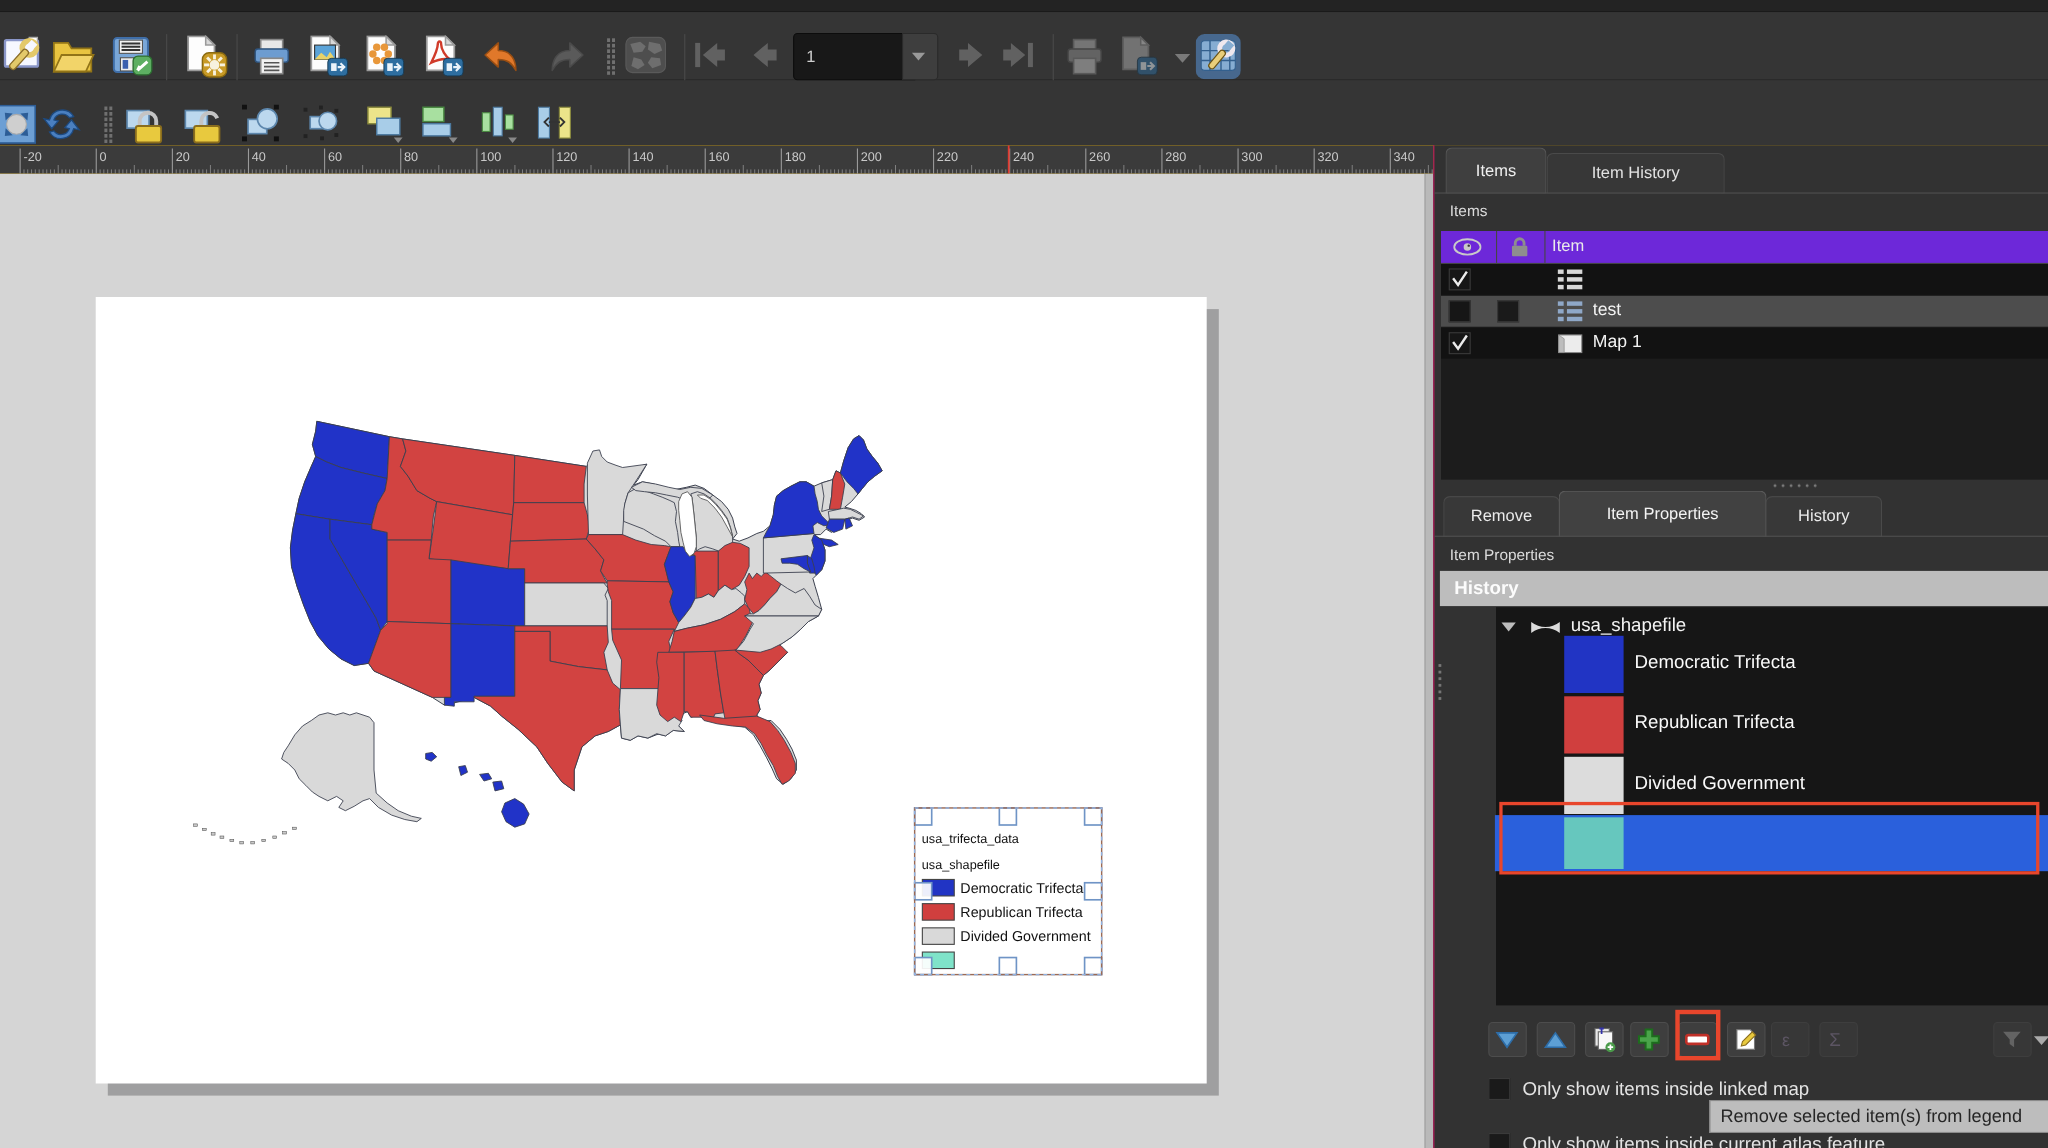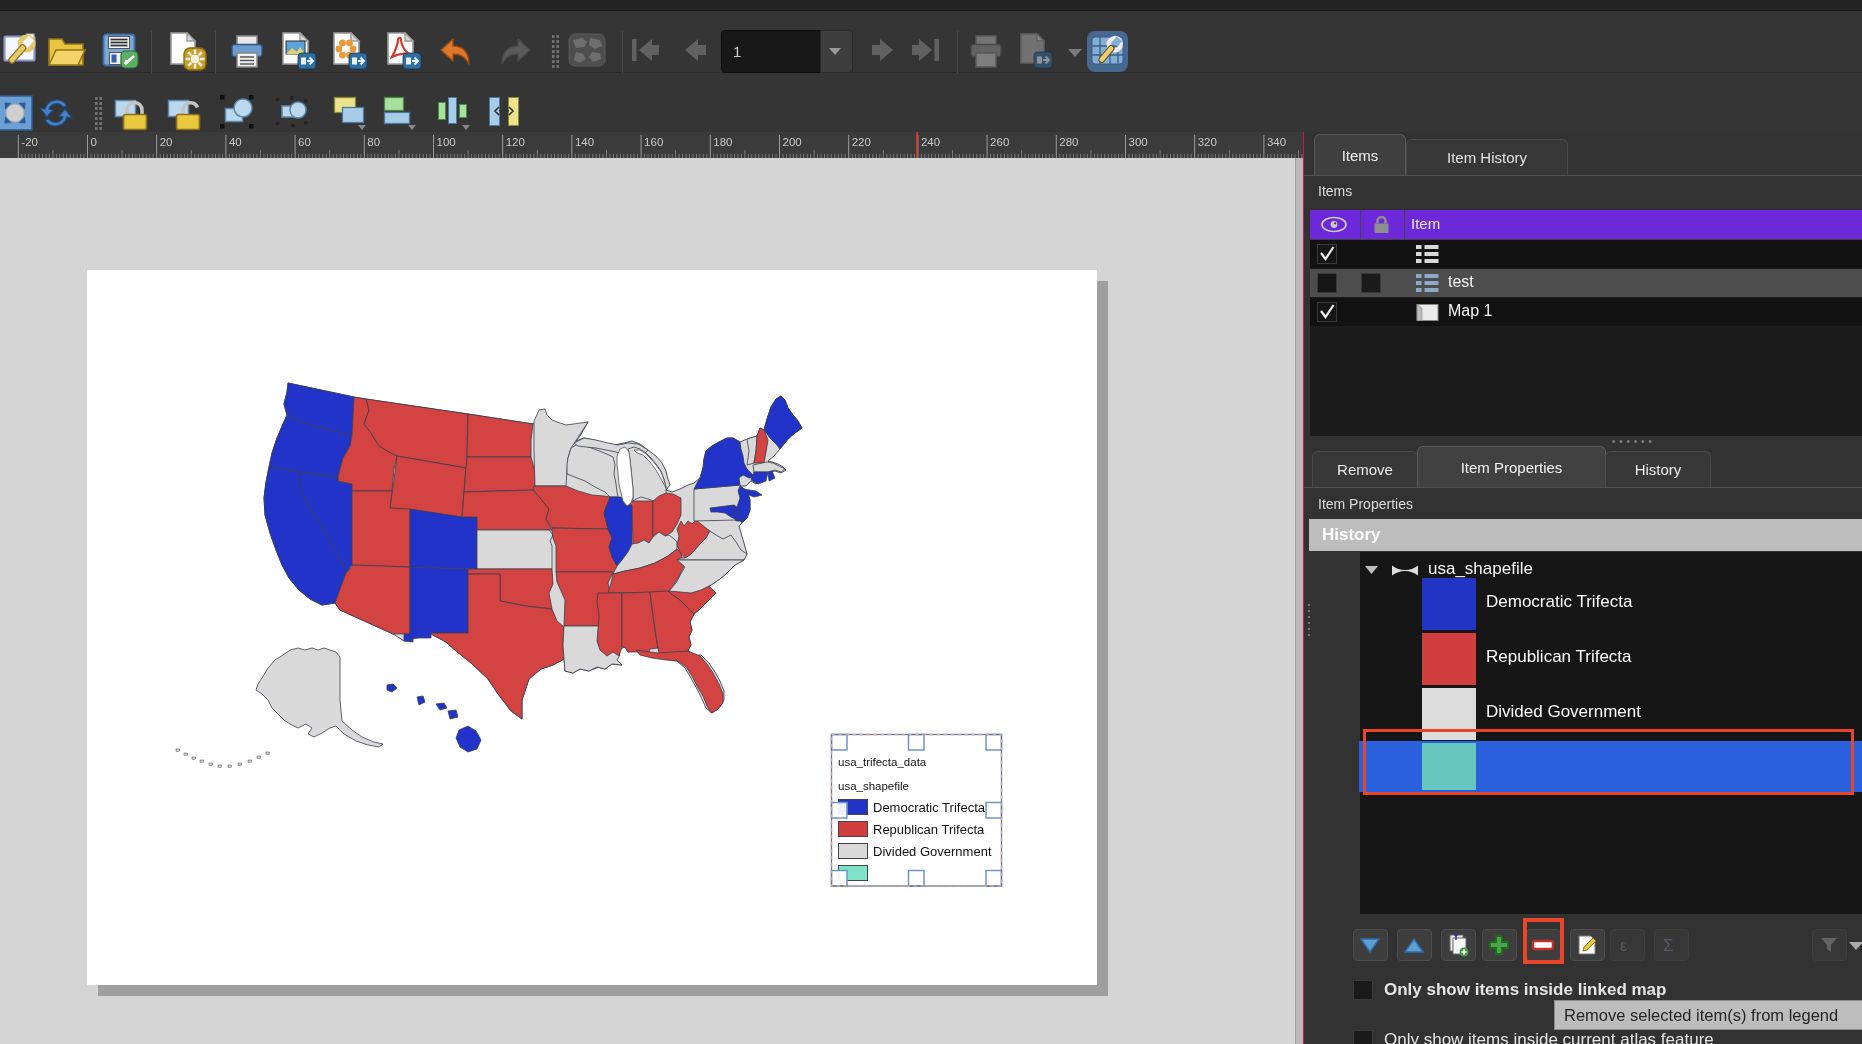--- a/index.html
+++ b/index.html
@@ -868,17 +868,17 @@
     <svg width="24" height="24" viewBox="0 0 24 24" style="position:absolute;left:355px;top:801px;opacity:0.45;">
       <text x="4" y="18" font-size="17" fill="#8a7a9a">Σ</text>
     </svg>
 <span style="position:absolute;top:797px;width:35px;height:32px;background:#3e3e3e;border:1px solid #4d4d4d;border-radius:4px;box-sizing:border-box;left:508px;opacity:0.45;"></span>
     <svg width="24" height="24" viewBox="0 0 24 24" style="position:absolute;left:513px;top:801px;opacity:0.45;">
       <path d="M4,5 h16 l-6,7 v7 l-4,-3 v-4 z" fill="#999"></path>
     </svg>
 <span style="position:absolute;left:545px;top:810px;width:0;height:0;border-left:7px solid transparent;border-right:7px solid transparent;border-top:8px solid #aaa;"></span>
 <span style="position:absolute;left:219px;top:786px;width:41px;height:46px;border:4px solid #e8462c;box-sizing:border-box;"></span>
 <span style="position:absolute;left:49px;top:848px;width:20px;height:20px;background:#1a1a1a;border:1px solid #3a3a3a;box-sizing:border-box;"></span>
-<span style="position:absolute;left:80px;top:848px;color:#e4e4e4;font-size:17px;font-weight:bold;">Only show items inside linked map</span>
+<span style="position:absolute;left:80px;top:848px;color:#e4e4e4;font-size:17px;">Only show items inside linked map</span>
 <span style="position:absolute;left:49px;top:898px;width:20px;height:20px;background:#1a1a1a;border:1px solid #3a3a3a;box-sizing:border-box;"></span>
 <span style="position:absolute;left:80px;top:898px;color:#e4e4e4;font-size:17px;">Only show items inside current atlas feature</span>
 <span style="position:absolute;left:250px;top:868px;width:315px;height:30px;background:#bdbdbd;border:1px solid #8a8a8a;box-sizing:border-box;color:#262626;font-size:16.5px;line-height:28px;padding-left:9px;white-space:nowrap;overflow:hidden;">Remove selected item(s) from legend</span>
   </div>
 
 </body></html>

